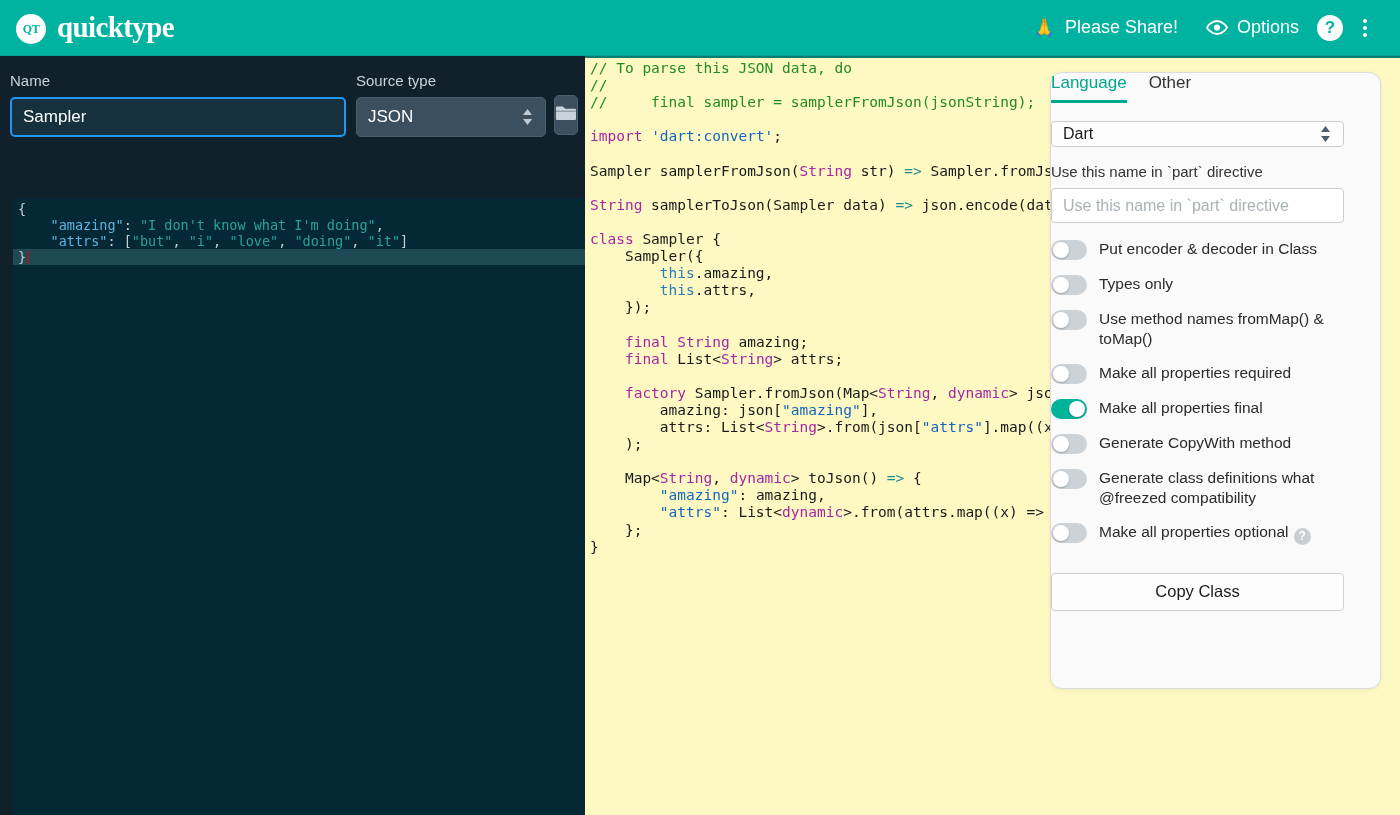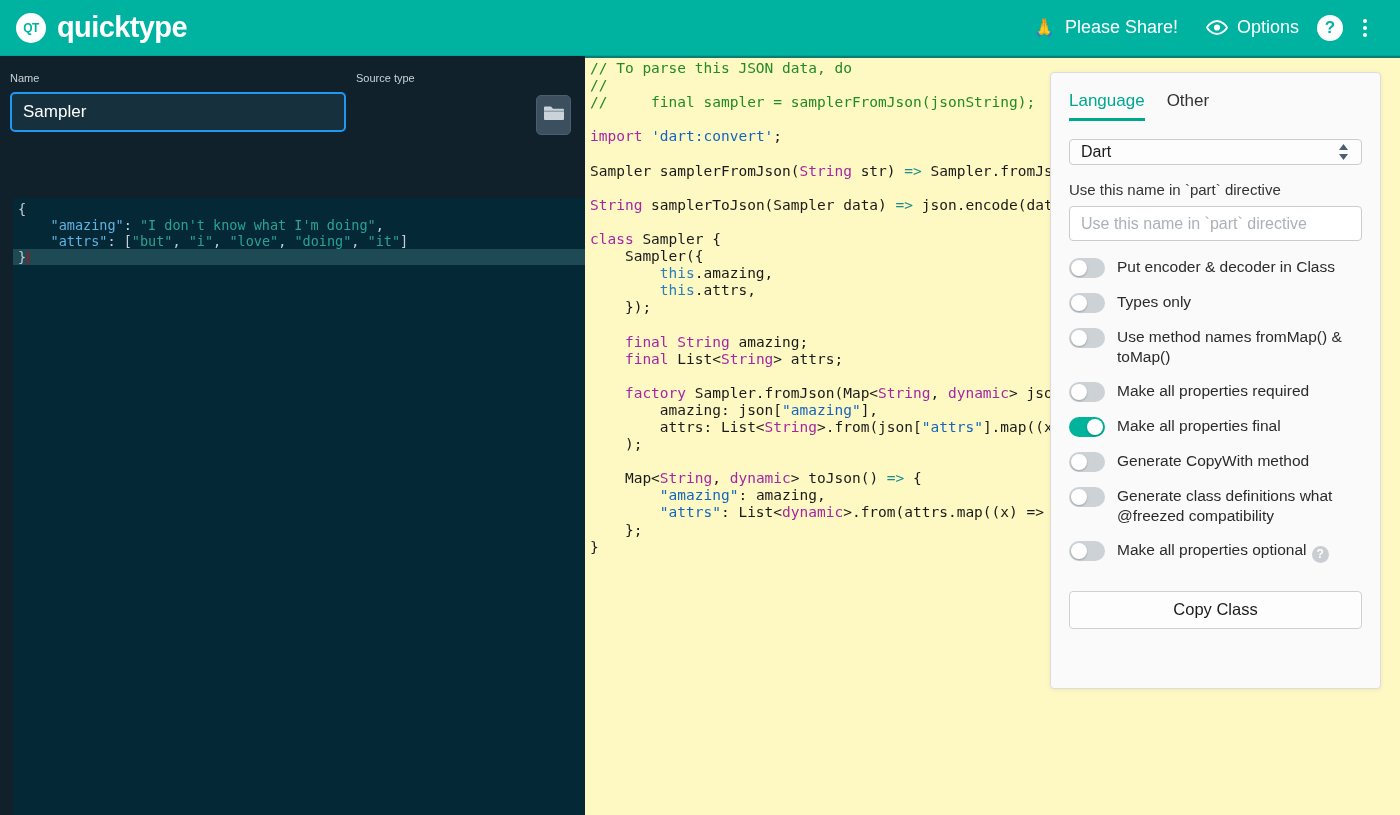--- a/index.html
+++ b/index.html
@@ -12,21 +12,21 @@
   #app { position: relative; width: 1400px; height: 815px; }
 
   
   .header {
     position: absolute; top: 0; left: 0;
     width: 1400px; height: 56px;
     background: #00b2a0;
     display: flex; align-items: center;
     border-bottom: 1px solid #00a394;
   }
-  .brand { display: flex; align-items: center; margin-left: 16px; }
+  .brand { display: flex; align-items: flex-end; margin-left: 16px; font-family: Liberation Serif, serif; }
   .brand-mark {
     width: 30px; height: 30px; border-radius: 50%;
     background: #ffffff; color: #00b2a0;
     display: flex; align-items: center; justify-content: center;
     font-size: 12px; font-weight: bold; letter-spacing: -0.5px;
   }
   .brand-name {
     margin-left: 11px; color: #ffffff;
     font-size: 29px; font-weight: bold; letter-spacing: -0.6px;
   }
@@ -58,21 +58,21 @@
   
   .left-panel {
     position: absolute; top: 56px; left: 0;
     width: 585px; height: 759px;
     background: #10212b;
   }
   .lp-fields { padding: 16px 14px 0 10px; display: flex; gap: 0; }
   .field-name { width: 336px; }
   .field-src { margin-left: 10px; width: 190px; }
   .field-label {
-    color: #c8d2d8; font-size: 11px; margin-bottom: 8px; display: block;
+    color: #c8d2d8; font-size: 15px; margin-bottom: 8px; display: block;
   }
   .name-input {
     width: 336px; height: 40px;
     background: #16303d;
     border: 2px solid #2196f3;
     border-radius: 5px;
     color: #ffffff; font-size: 17px;
     padding: 0 11px;
     outline: none;
     font-family: "Liberation Sans", sans-serif;
@@ -148,23 +148,23 @@
   .c-op  { color: #1a8c8c; }
   .c-this{ color: #2a7fb8; }
   .c-pl  { color: #1a1a1a; }
 
   
   .opts {
     position: absolute; top: 72px; left: 1050px;
     width: 331px; height: 617px;
     background: #fafafa;
     border: 1px solid #dcdcdc;
-    border-radius: 4px;
+    border-radius: 12px;
     box-shadow: 0 1px 4px rgba(0,0,0,0.07);
-    padding: 18px;
+    padding: 0;
   }
   .opt-tabs { display: flex; gap: 0; margin-bottom: 18px; }
   .opt-tab {
     font-size: 17px; color: #333; padding: 0 0 7px 0;
     margin-right: 22px; cursor: pointer;
     border-bottom: 3px solid transparent;
   }
   .opt-tab.active { color: #00a88f; border-bottom-color: #00a88f; }
   .opt-select {
     position: relative;
@@ -257,20 +257,29 @@
   </div>
 
   <div class="left-panel">
     <div class="lp-fields">
       <div class="field-name">
         <span class="field-label">Name</span>
         <input class="name-input" value="Sampler" style="">
       </div>
       <div class="field-src">
         <span class="field-label">Source type</span>
+        <div class="src-select">
+          <span>JSON</span>
+          <span class="dbl-chev">
+            <svg width="13" height="18" viewBox="0 0 13 18">
+              <path d="M6.5 1 11 7H2z" fill="#c3ccd2"></path>
+              <path d="M6.5 17 11 11H2z" fill="#c3ccd2"></path>
+            </svg>
+          </span>
+        </div>
       </div>
       <div class="folder-btn">
         <span>
           <svg width="22" height="18" viewBox="0 0 22 18">
             <path d="M1 3.5a1 1 0 0 1 1-1h6l2 2.2h10a1 1 0 0 1 1 1V15a1 1 0 0 1-1 1H2a1 1 0 0 1-1-1z" fill="#c9d3d9"></path>
             <rect x="1" y="6.6" width="20" height="1.3" fill="#8d9ba4"></rect>
           </svg>
         </span>
       </div>
     </div>

